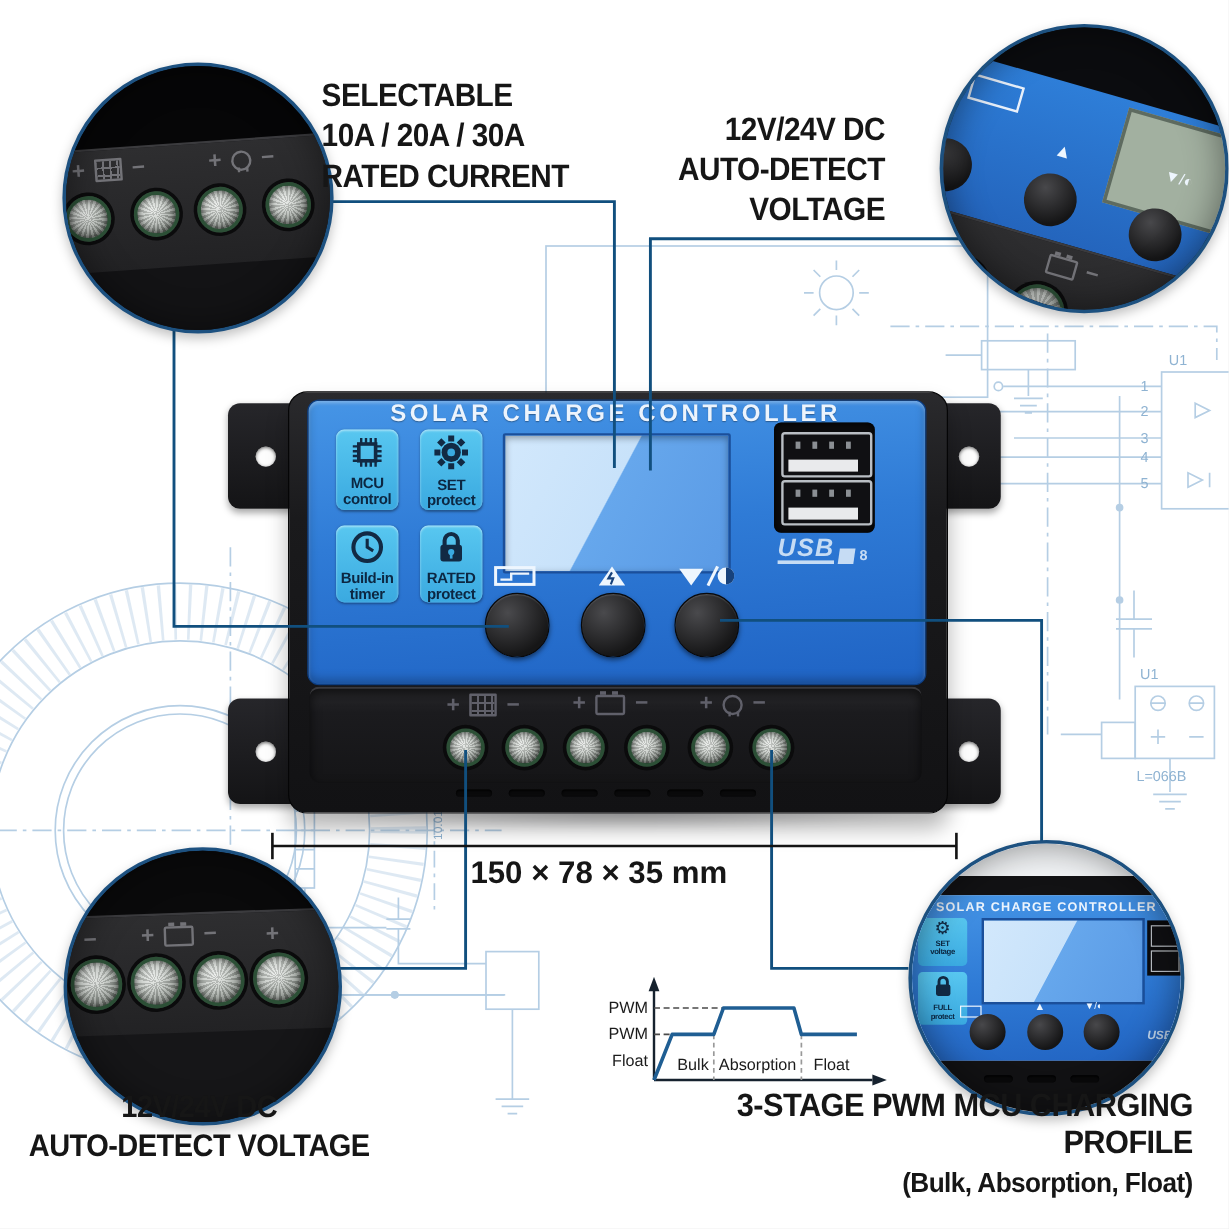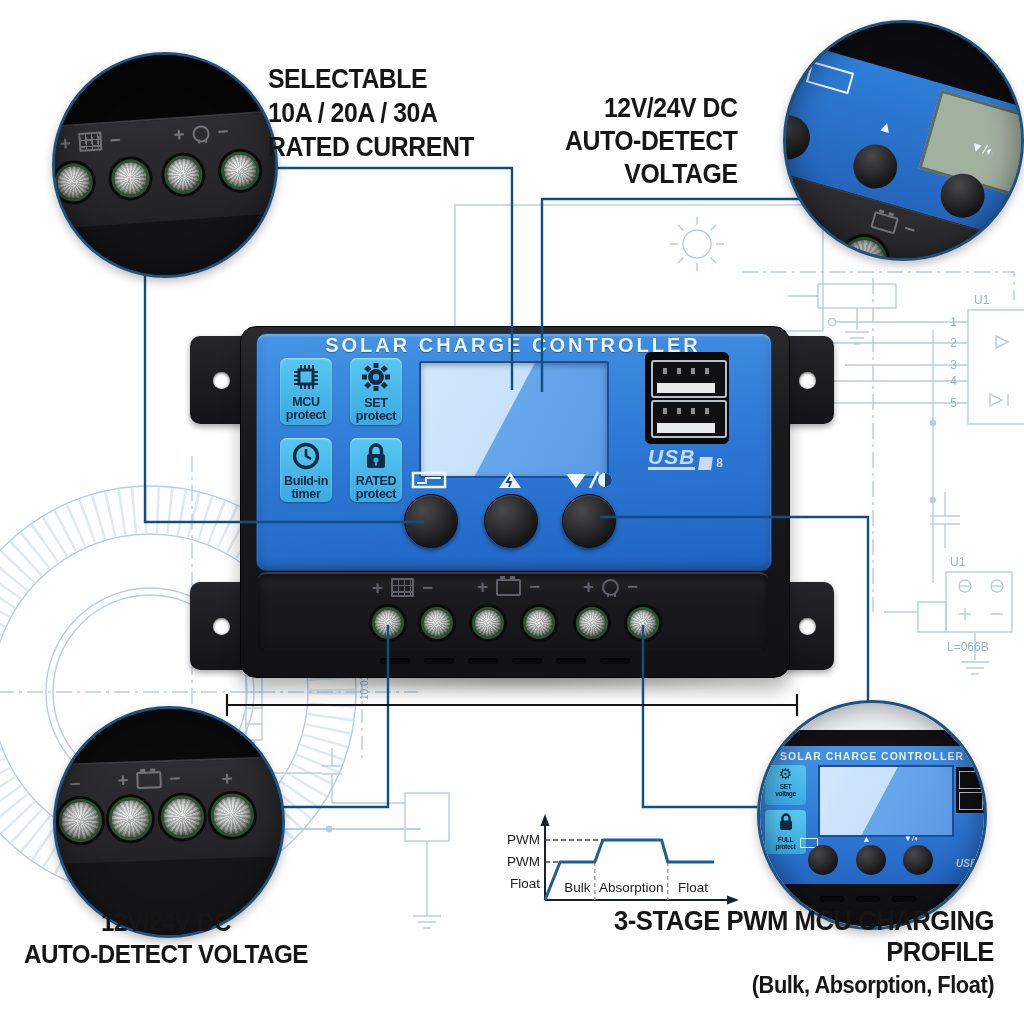--- a/index.html
+++ b/index.html
@@ -176,21 +176,21 @@
   <div class="ptitle z2">SOLAR CHARGE CONTROLLER</div>
 
   <div class="tile z2" style="left:280px;top:358px;height:67px;">
     <svg width="30" height="30" style="margin-top:4px;">
       <rect x="8" y="8" width="14" height="14" fill="none" stroke="#122a44" stroke-width="3"></rect>
       <g stroke="#122a44" stroke-width="2">
         <path d="M10,8 V3 M14,8 V3 M18,8 V3 M22,8 V3 M10,22 V27 M14,22 V27 M18,22 V27 M22,22 V27 M8,10 H3 M8,14 H3 M8,18 H3 M8,22 H3 M22,10 H27 M22,14 H27 M22,18 H27 M22,22 H27"></path>
       </g>
     </svg>
     <div class="tile-label">MCU
-protect</div>
+control</div>
   </div>
   <div class="tile z2" style="left:350px;top:358px;height:67px;">
     <svg width="34" height="32" style="margin-top:3px;">
       <g transform="translate(17,16)">
         <g stroke="#122a44" stroke-width="5">
           <path d="M0,-9 V-14 M0,9 V14 M-9,0 H-14 M9,0 H14 M6.4,-6.4 L10,-10 M-6.4,-6.4 L-10,-10 M6.4,6.4 L10,10 M-6.4,6.4 L-10,10"></path>
         </g>
         <circle r="8" fill="#122a44"></circle>
         <circle r="3.2" fill="#3aa9e0"></circle>
       </g>
@@ -429,20 +429,21 @@
   <div class="cap tl">
     <div>SELECTABLE</div>
     <div>10A / 20A / 30A</div>
     <div>RATED CURRENT</div>
   </div>
   <div class="cap tr">
     <div>12V/24V DC</div>
     <div>AUTO-DETECT</div>
     <div>VOLTAGE</div>
   </div>
+  <div class="cap dim">150 × 78 × 35 mm</div>
   <div class="cap bl">
     <div>12V/24V DC</div>
     <div>AUTO-DETECT VOLTAGE</div>
   </div>
   <div class="cap br">
     <div class="l1">3-STAGE PWM MCU CHARGING PROFILE</div>
     <div class="l2">(Bulk, Absorption, Float)</div>
   </div>
 
   <div class="chart">

